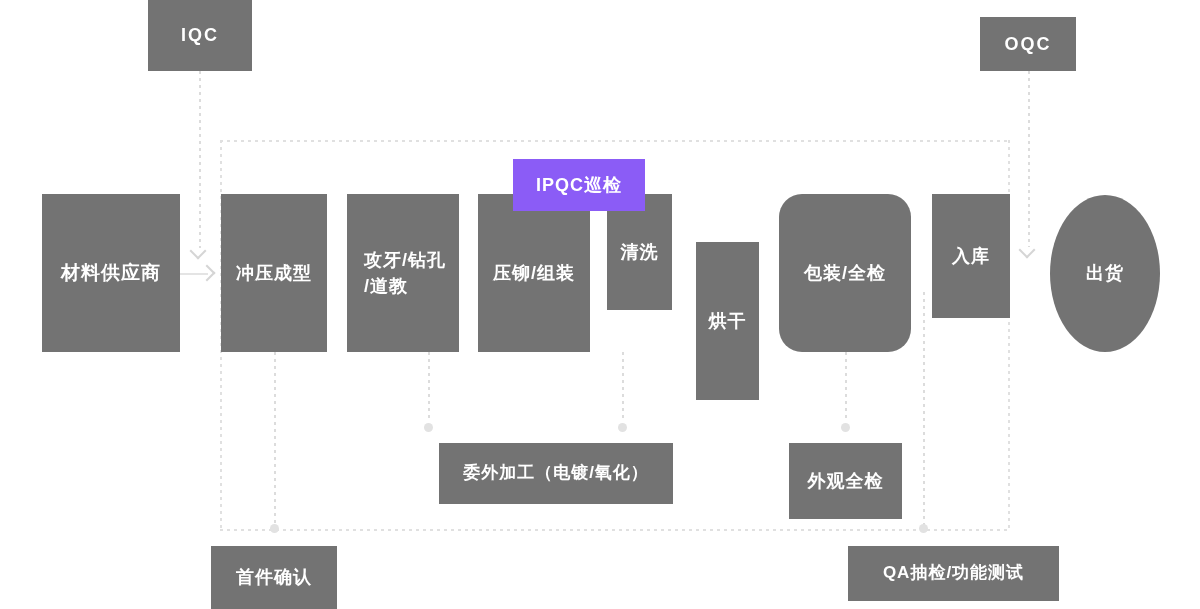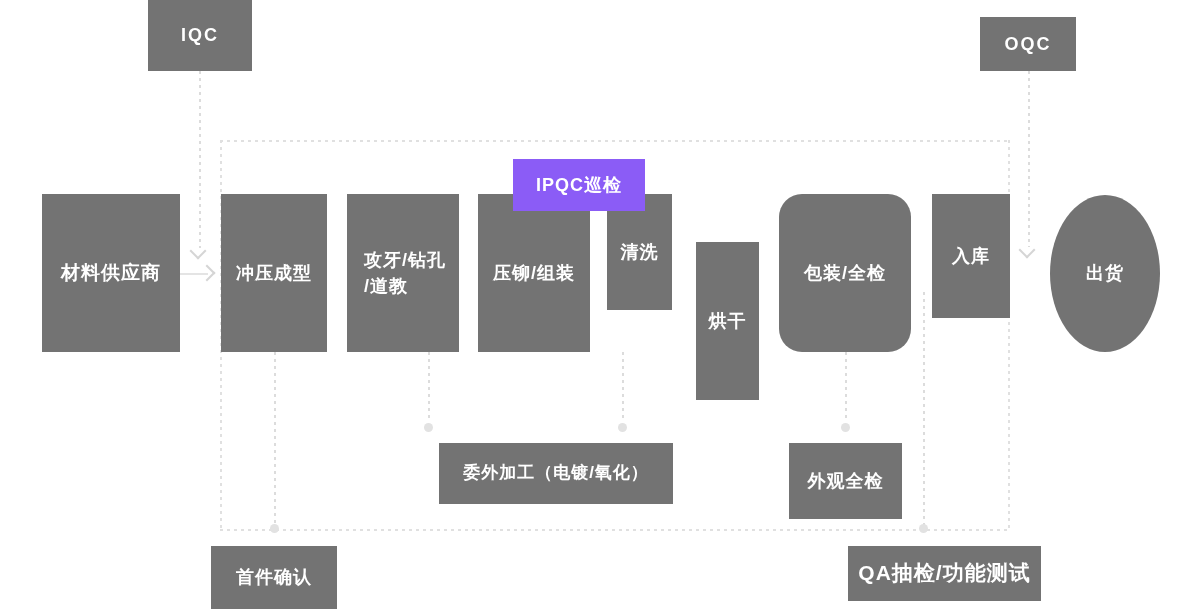--- a/index.html
+++ b/index.html
@@ -81,21 +81,21 @@
   .n-tapping    { left: 347px; top: 194px; width: 112px; height: 158px; justify-content: flex-start; padding-left: 17px; }
   .n-riveting   { left: 478px; top: 194px; width: 112px; height: 158px; }
   .n-cleaning   { left: 607px; top: 194px; width: 65px;  height: 116px; }
   .n-drying     { left: 696px; top: 194px; width: 63px;  height: 158px; margin-top: 48px; }
   .n-packing    { left: 779px; top: 194px; width: 132px; height: 158px; border-radius: 23px; }
   .n-warehouse  { left: 932px; top: 194px; width: 78px;  height: 124px; z-index: 2; }
   .n-shipping   { left: 1050px; top: 195px; width: 110px; height: 157px; }
   .n-outsource  { left: 407px; top: 443px; width: 234px; height: 61px; font-size: 17px; margin-left: 32px; }
   .n-visual     { left: 789px; top: 443px; width: 113px; height: 76px; }
   .n-firstart   { left: 211px; top: 546px; width: 126px; height: 63px; }
-  .n-qa         { left: 848px; top: 546px; width: 193px; height: 55px; font-size: 21px; }
+  .n-qa         { left: 848px; top: 546px; width: 211px; height: 55px; font-size: 17px; }
 </style>
 </head>
 <body>
 
 <div class="canvas">
 
   <div class="dash-rect"></div>
 
   <div class="vline" style="left:199px; top:71px; height:177px;"></div>
   <span class="chev-down" style="left:192px; top:245px;"></span>

